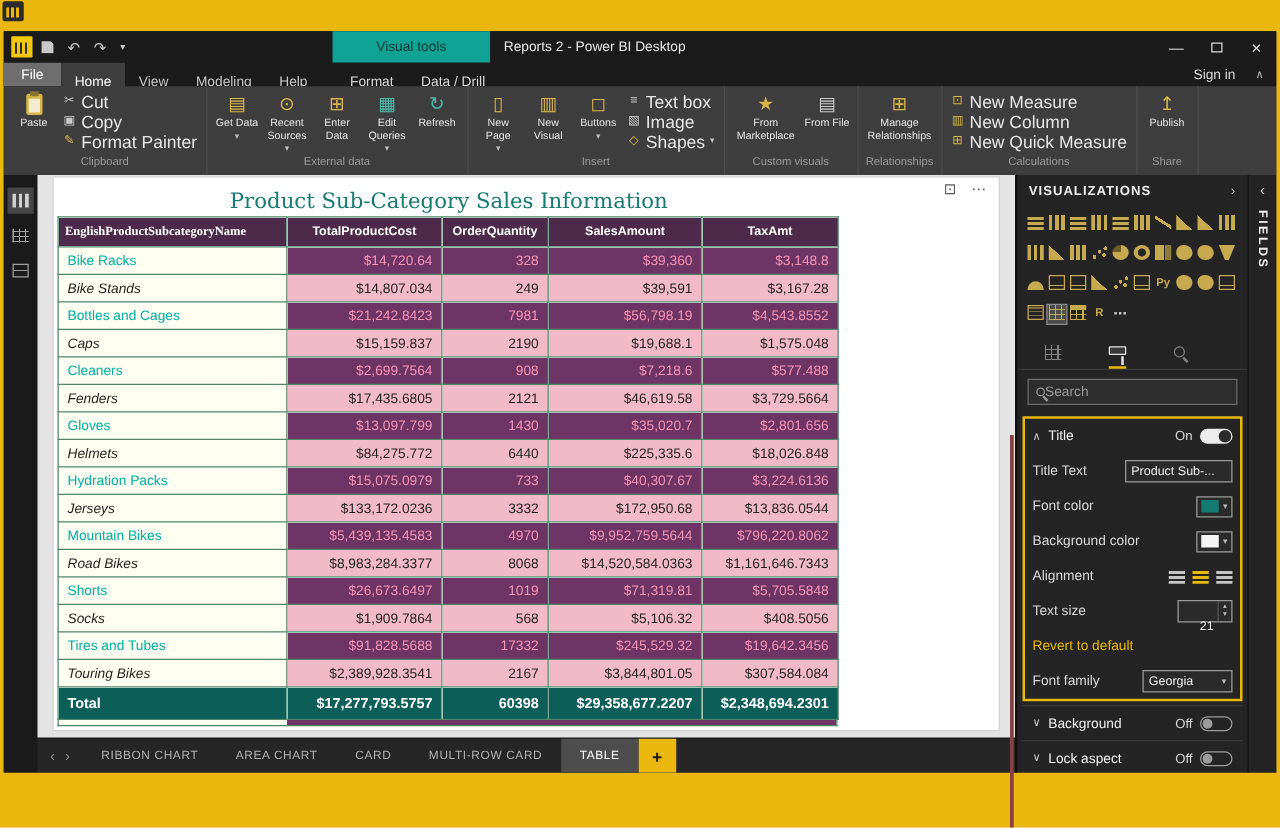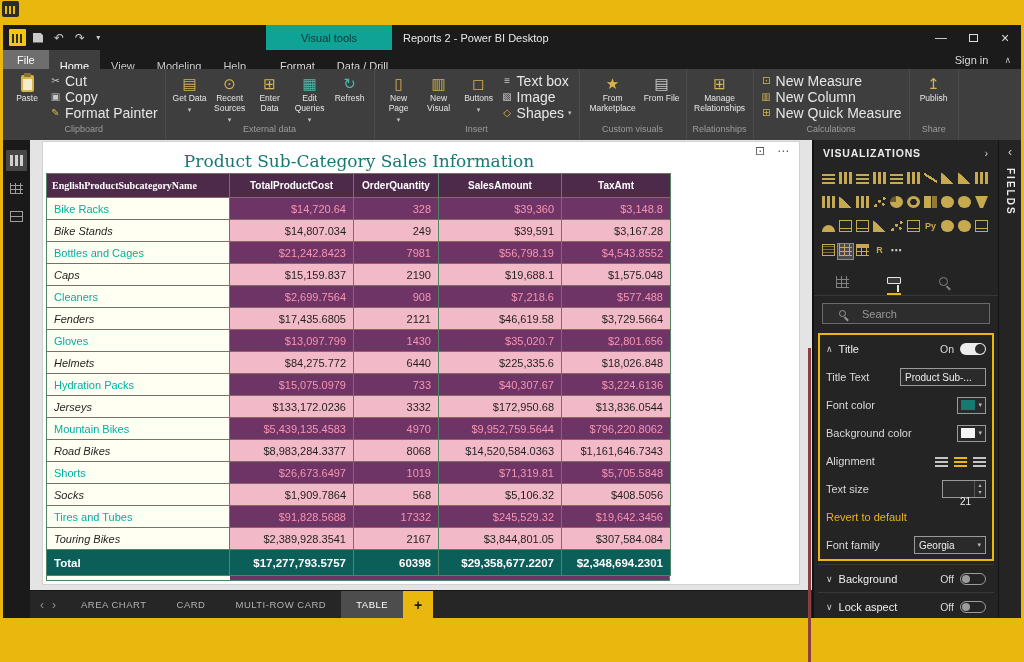--- a/index.html
+++ b/index.html
@@ -146,22 +146,22 @@
   .vp-tab{display:flex;align-items:center;justify-content:center;height:100%;opacity:.55;}
   .vp-tab.sel{opacity:1;border-bottom:2px solid #E9B70E;}
   .t-fields{width:13px;height:12px;background:
      repeating-linear-gradient(0deg,#CFCFCF 0 1px,transparent 1px 4px),
      repeating-linear-gradient(90deg,#CFCFCF 0 1px,transparent 1px 5px);}
   .t-format{width:14px;height:7px;border:1px solid #E6E6E6;border-radius:1px;position:relative;background:#3A3A3A;}
   .t-format::after{content:"";position:absolute;right:1px;top:7px;width:2px;height:7px;background:#E6E6E6;}
   .t-analytics{width:9px;height:9px;border:1.5px solid #CFCFCF;border-radius:50%;position:relative;}
   .t-analytics::after{content:"";position:absolute;right:-4px;bottom:-3px;width:5px;height:1.5px;background:#CFCFCF;transform:rotate(45deg);}
 
-  .vp-search{height:21px;flex:0 0 21px;margin:7px 8px 8px;display:flex;align-items:center;gap:16px;
-     background:#2D2D2D;border:1px solid #6A6A6A;padding:0 16px;}
+  .vp-search{height:21px;flex:0 0 21px;margin:7px 8px 8px;display:flex;align-items:center;gap:0;
+     background:#2D2D2D;border:1px solid #6A6A6A;padding:0 6px;}
   .mag{width:7px;height:7px;border:1.5px solid #9A9A9A;border-radius:50%;position:relative;flex:0 0 auto;}
   .mag::after{content:"";position:absolute;right:-4px;bottom:-3px;width:5px;height:1.5px;background:#9A9A9A;transform:rotate(45deg);}
   .vp-search input{flex:1;background:transparent;border:none;outline:none;color:#CFCFCF;font-size:11px;font-family:inherit;min-width:0;}
   .vp-search input::placeholder{color:#9A9A9A;}
 
   .fmt{flex:1;overflow:hidden;padding:0 4px;font-size:11px;}
   .fmt-block{border:2px solid #E9B70E;padding:0 6px;margin:1px 0 3px;}
   .fmt-row{height:28px;display:flex;align-items:center;justify-content:space-between;}
   .fmt-row.plain{padding:0 8px;border-top:1px solid #383838;}
   .fmt-left{display:flex;align-items:center;gap:6px;}
@@ -574,20 +574,21 @@
         <div class="canvas-scroll"></div>
       </div>
 
       <div class="pagebar">
         <div class="pnav">
           <span>‹</span>
           <span>›</span>
         </div>
         <div class="ptabs">
 
+        <div class="ptab">RIBBON CHART</div>
             <div class="ptab">AREA CHART</div>
             <div class="ptab">CARD</div>
             <div class="ptab">MULTI-ROW CARD</div>
             <div class="ptab active">TABLE</div>
           </div>
         <div class="ptab-add">+</div>
       </div>
     </div>
 
     <div class="vizpanel">

